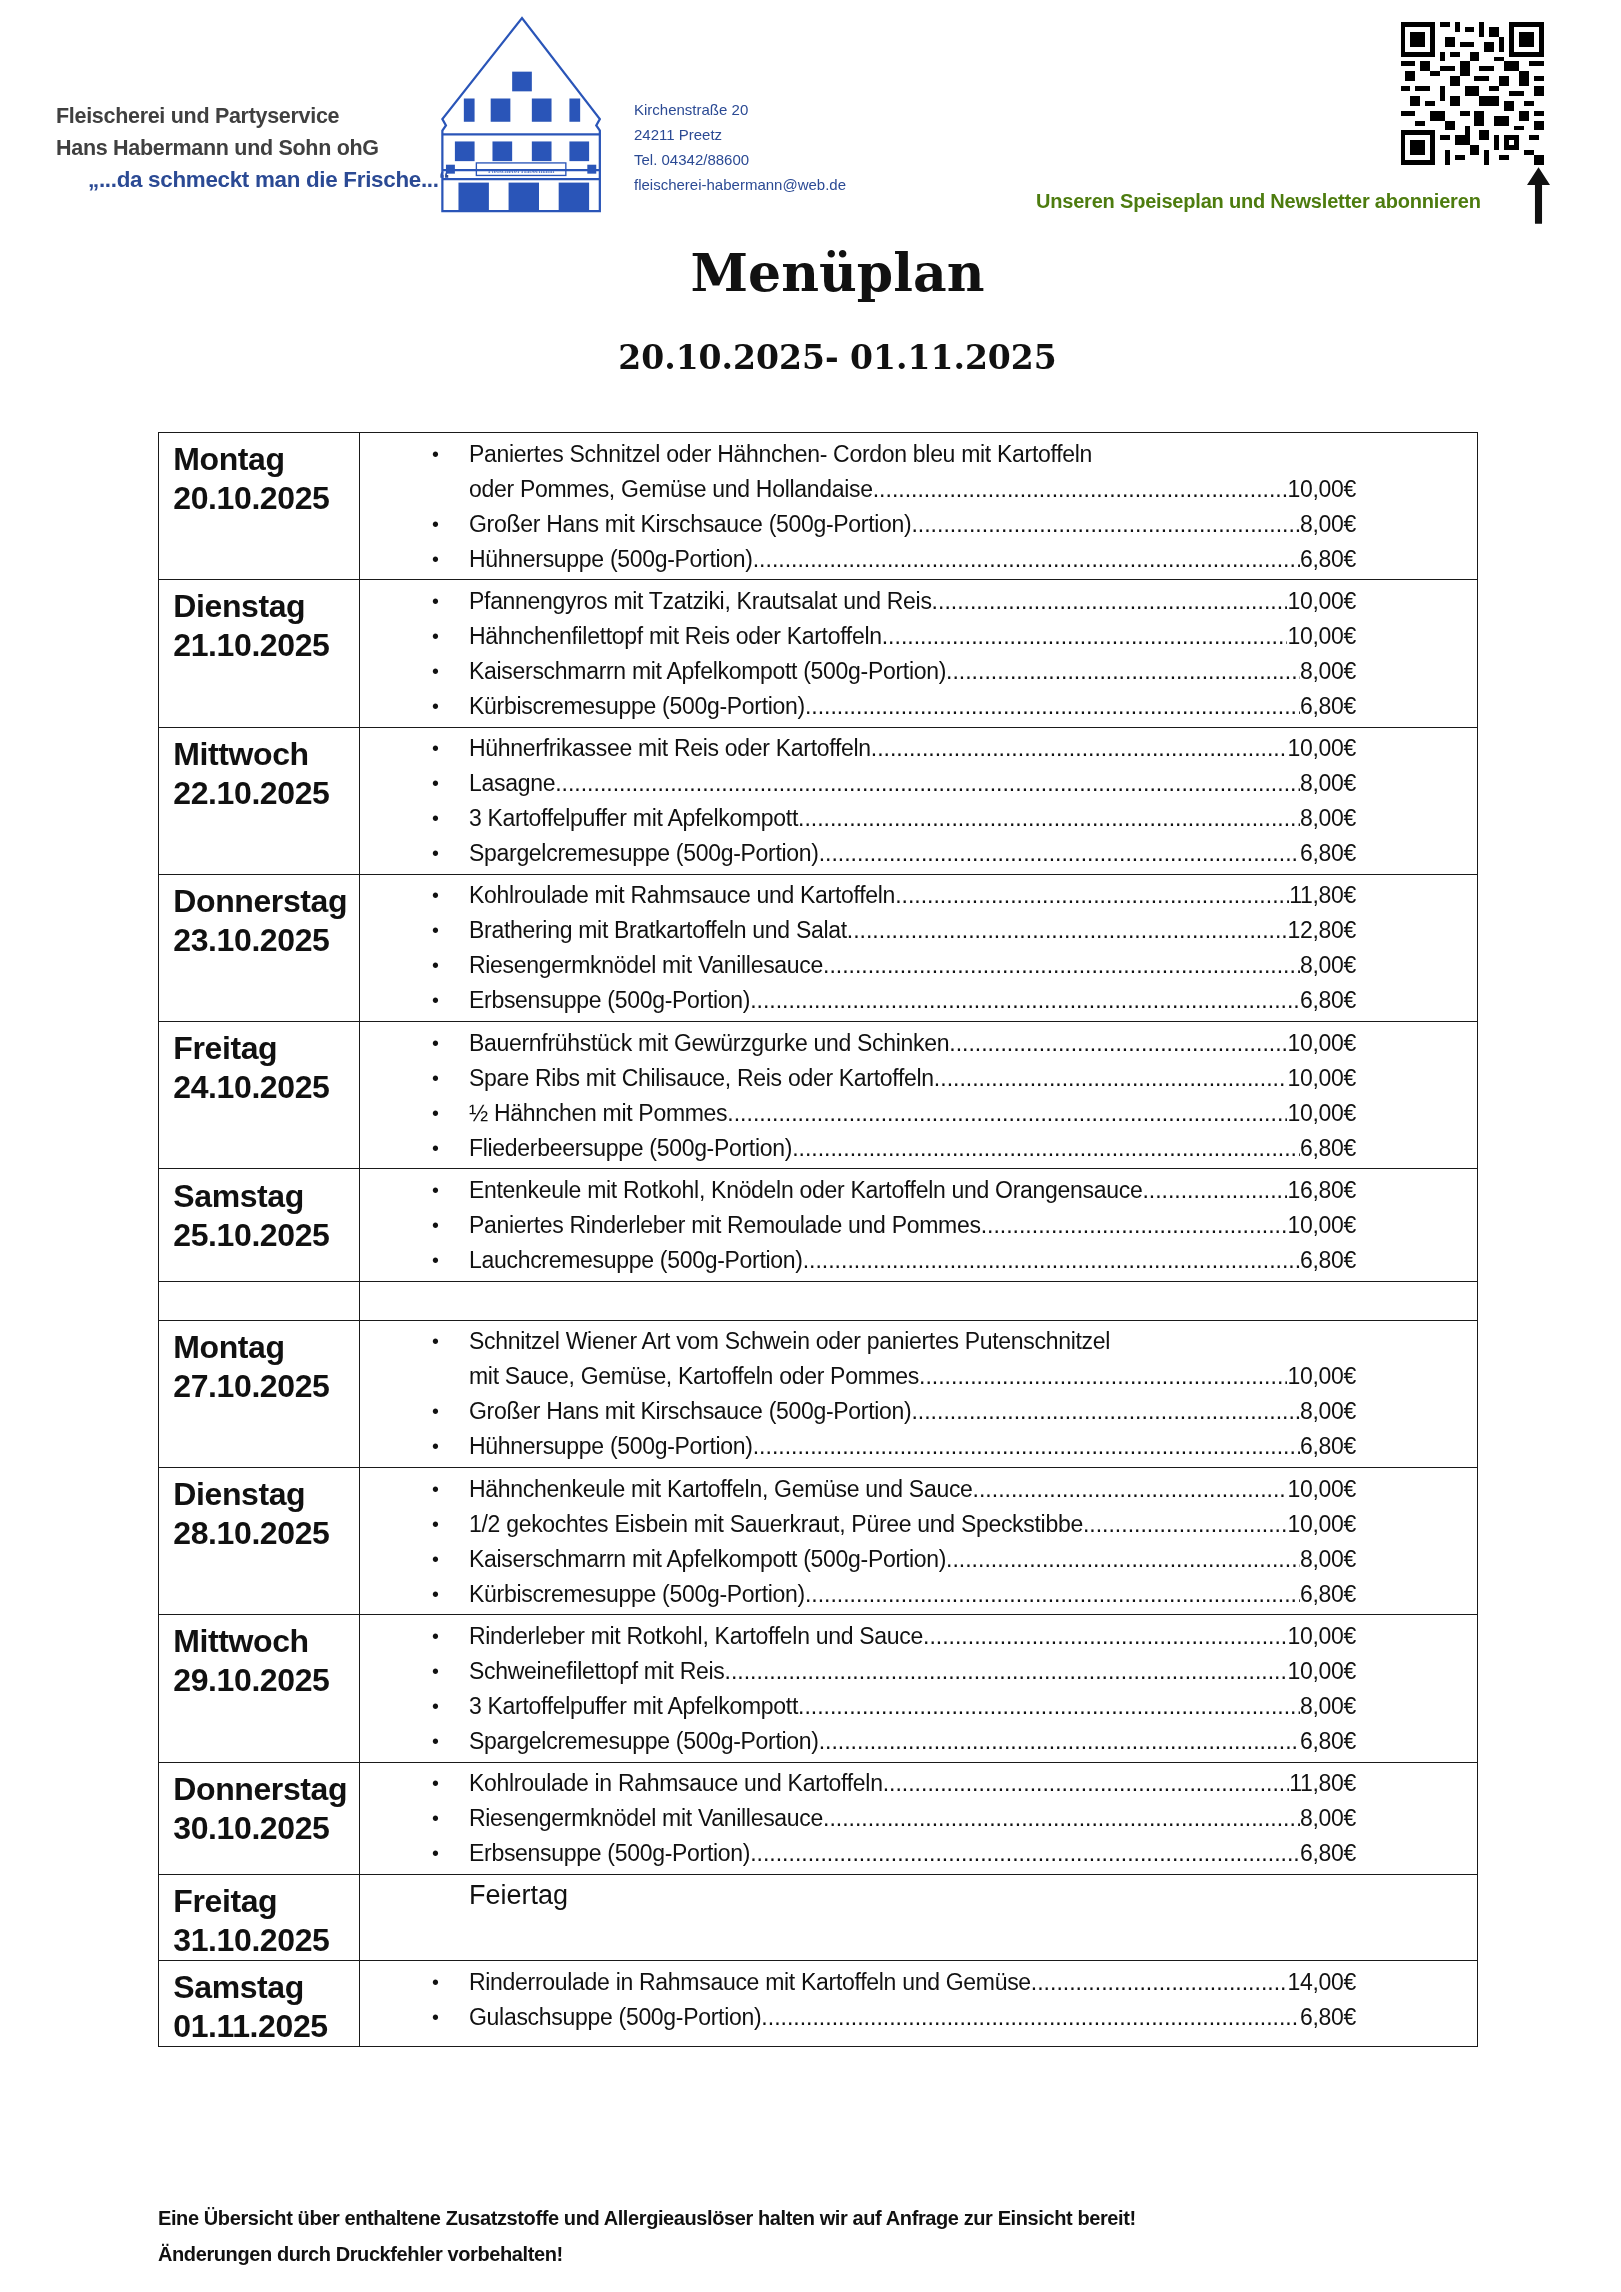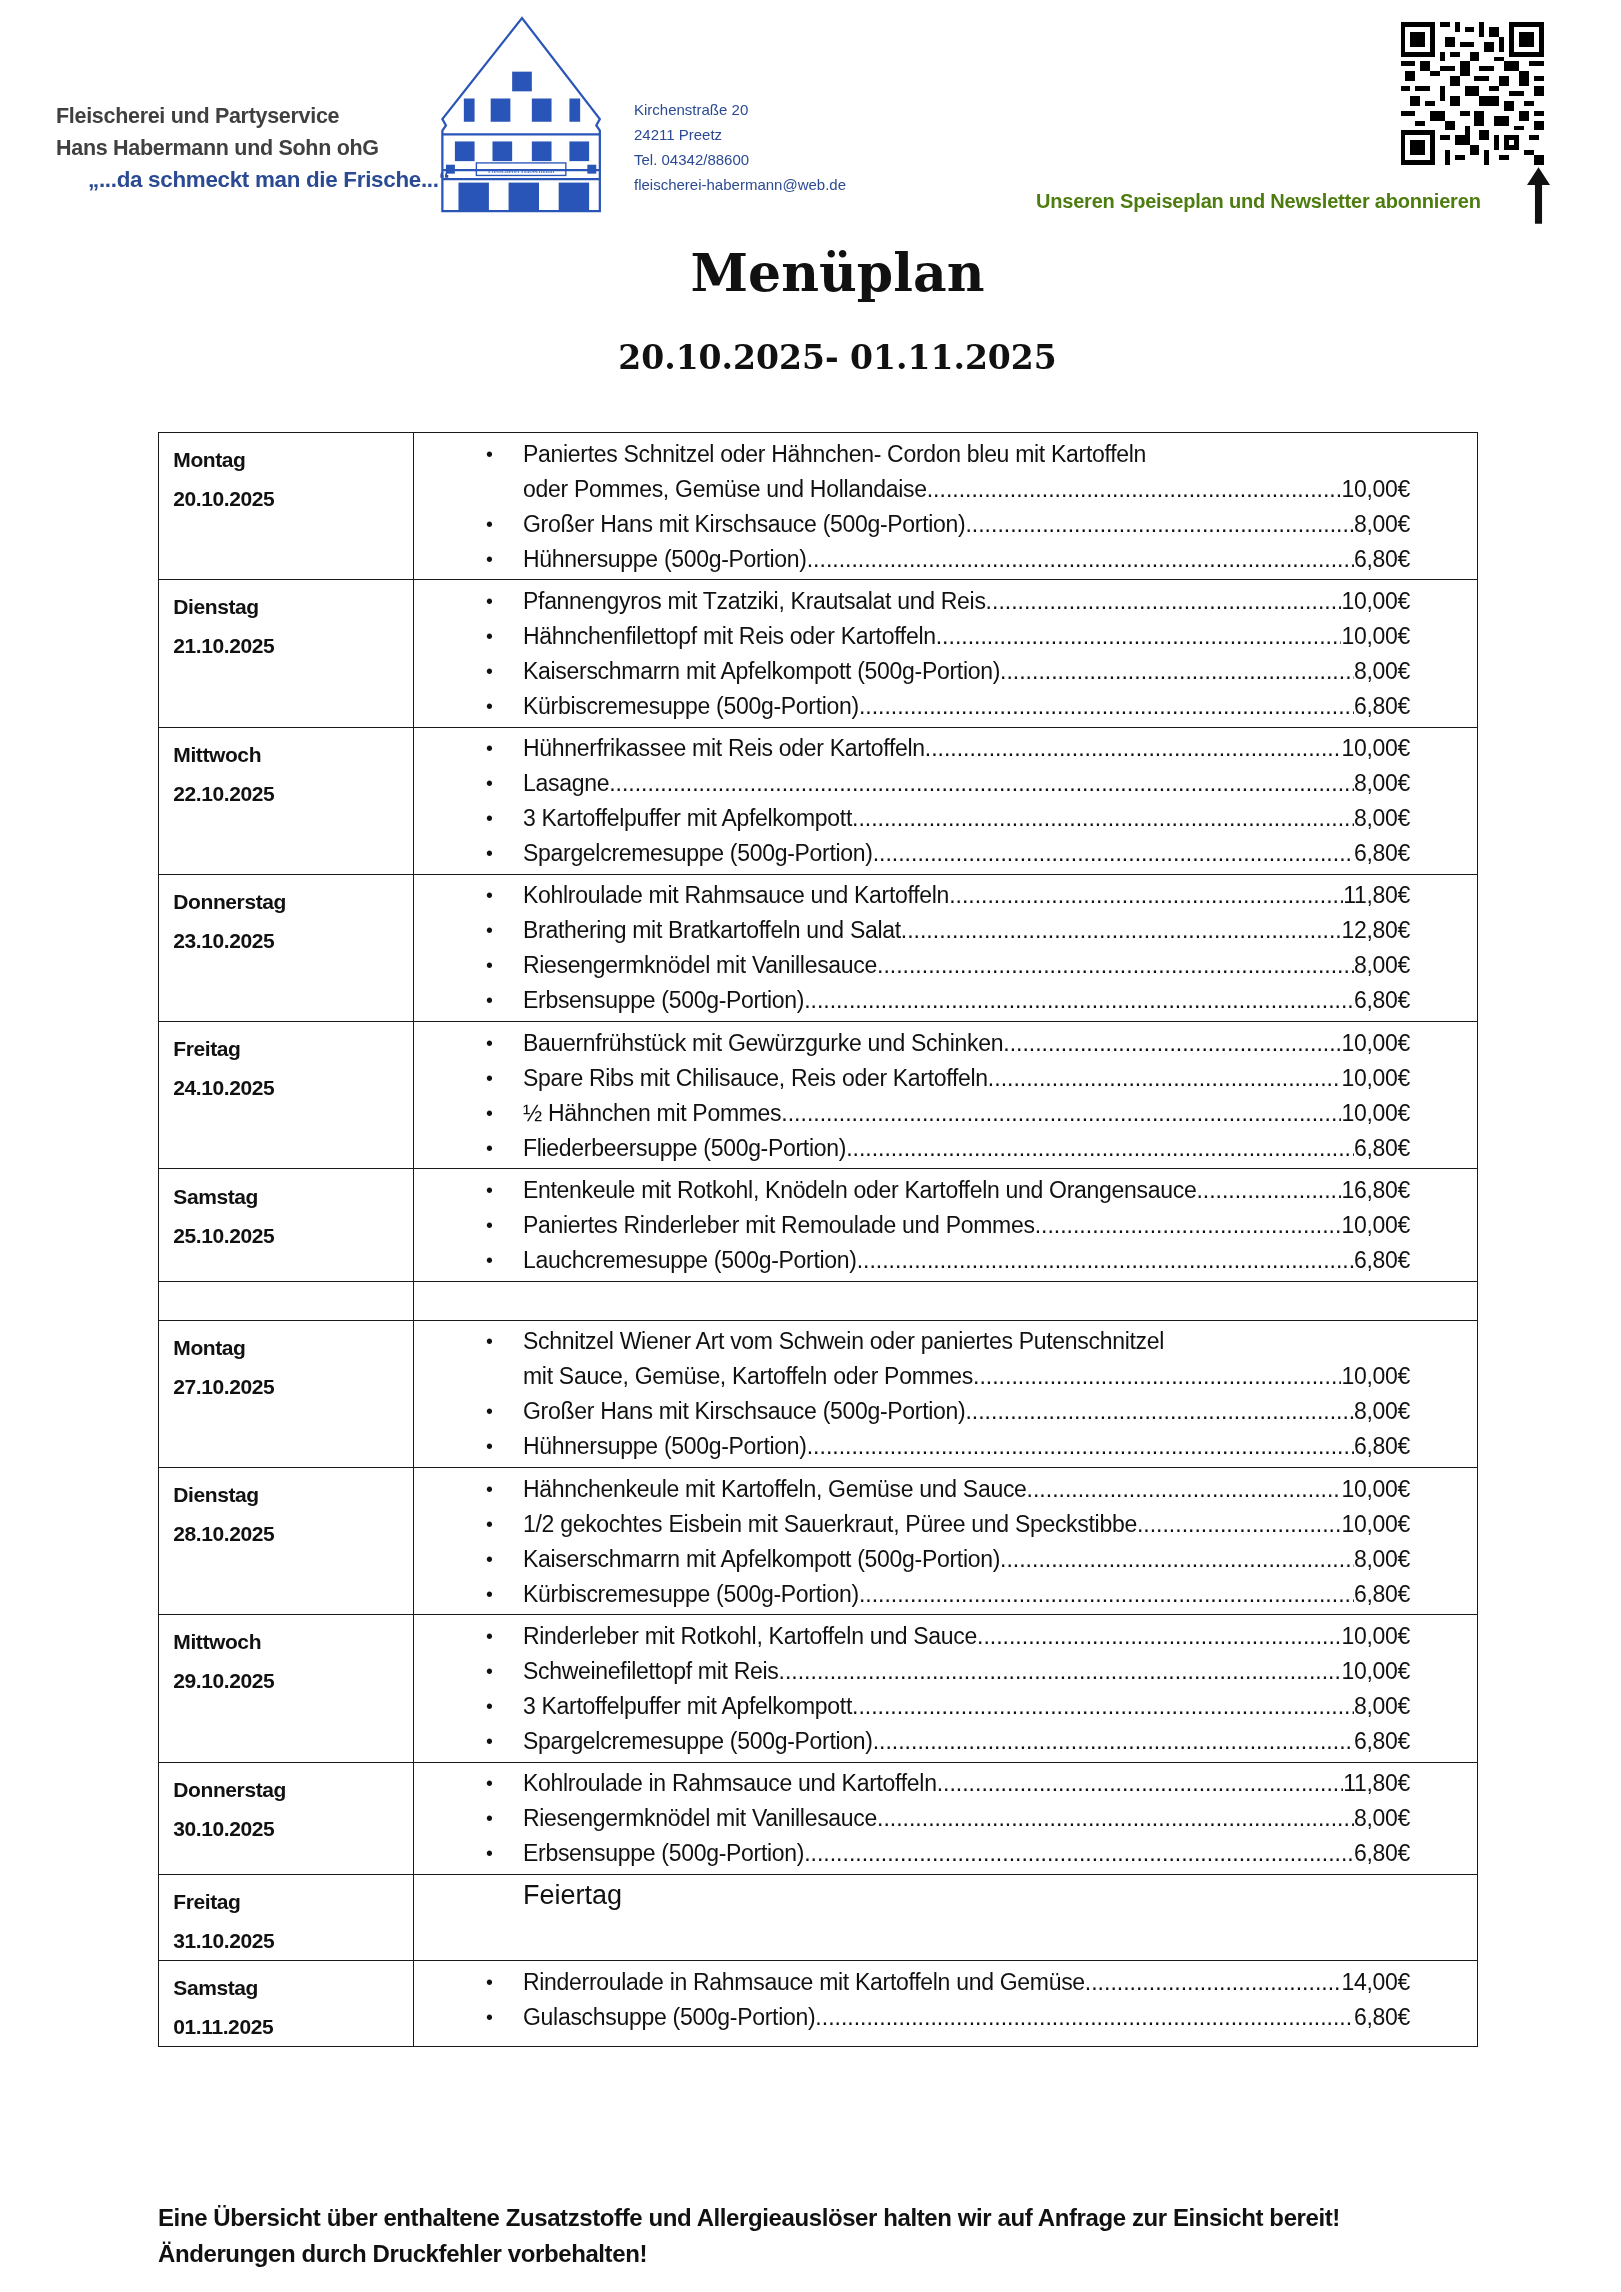--- a/index.html
+++ b/index.html
@@ -16,34 +16,34 @@
 
   .qr { position: absolute; left: 1399px; top: 22.4px; width: 146px; height: 143px; }
   .subscribe { position: absolute; left: 1036px; top: 190px; font-size: 20px; font-weight: bold; color: #4d7c0f; letter-spacing: -0.2px; }
   .arrow { position: absolute; left: 1527px; top: 167px; width: 23px; height: 57px; }
 
   .title { position: absolute; left: 0; width: 1675px; top: 242px; text-align: center; font-family: "DejaVu Serif", "Liberation Serif", serif; font-weight: bold; font-size: 52px; color: #111; }
   .daterange { position: absolute; left: 0; width: 1675px; top: 338px; text-align: center; font-family: "DejaVu Serif", "Liberation Serif", serif; font-weight: bold; font-size: 33px; color: #111; }
 
   table.menu { position: absolute; left: 158px; top: 432px; width: 1320px; border-collapse: collapse; }
   table.menu td { border: 1.8px solid #1a1a1a; vertical-align: top; }
-  td.day { width: 255px; padding: 7.2px 0 0 14.3px; font-weight: bold; font-size: 21px; line-height: 39px; letter-spacing: -0.4px; }
+  td.day { width: 201px; padding: 7.2px 0 0 14.3px; font-weight: bold; font-size: 32px; line-height: 39px; letter-spacing: -0.4px; }
   td.items { padding: 3.6px 0 2.7px 0; }
   .item { position: relative; display: flex; align-items: flex-start; font-size: 23px; line-height: 35px; letter-spacing: -0.3px; }
   .bullet { width: 109px; flex: 0 0 109px; padding-left: 72px; font-size: 19.7px; }
   .item-body { width: 887px; }
   .line { display: flex; white-space: nowrap; }
   .line .txt { flex: 0 0 auto; }
   .line .dots { flex: 1 1 auto; overflow: hidden; white-space: nowrap; letter-spacing: 0px; }
   .line .dots::after { content: "........................................................................................................................................................................................................................................"; }
   .line .price { flex: 0 0 auto; }
   tr.spacer td { height: 39px; }
   .note { font-size: 27px; line-height: 35px; padding-left: 109px; }
 
-  .footer { position: absolute; left: 158px; top: 2200px; font-weight: bold; font-size: 24px; line-height: 36px; color: #111; letter-spacing: -0.4px; }
+  .footer { position: absolute; left: 158px; top: 2200px; font-weight: bold; font-size: 20px; line-height: 36px; color: #111; letter-spacing: -0.4px; }
 </style>
 </head>
 <body>
 
 <div class="company">
   <div class="l1">Fleischerei und Partyservice</div>
   <div class="l2">Hans Habermann und Sohn ohG</div>
   <div class="slogan">„...da schmeckt man die Frische...“</div>
 </div>
 

